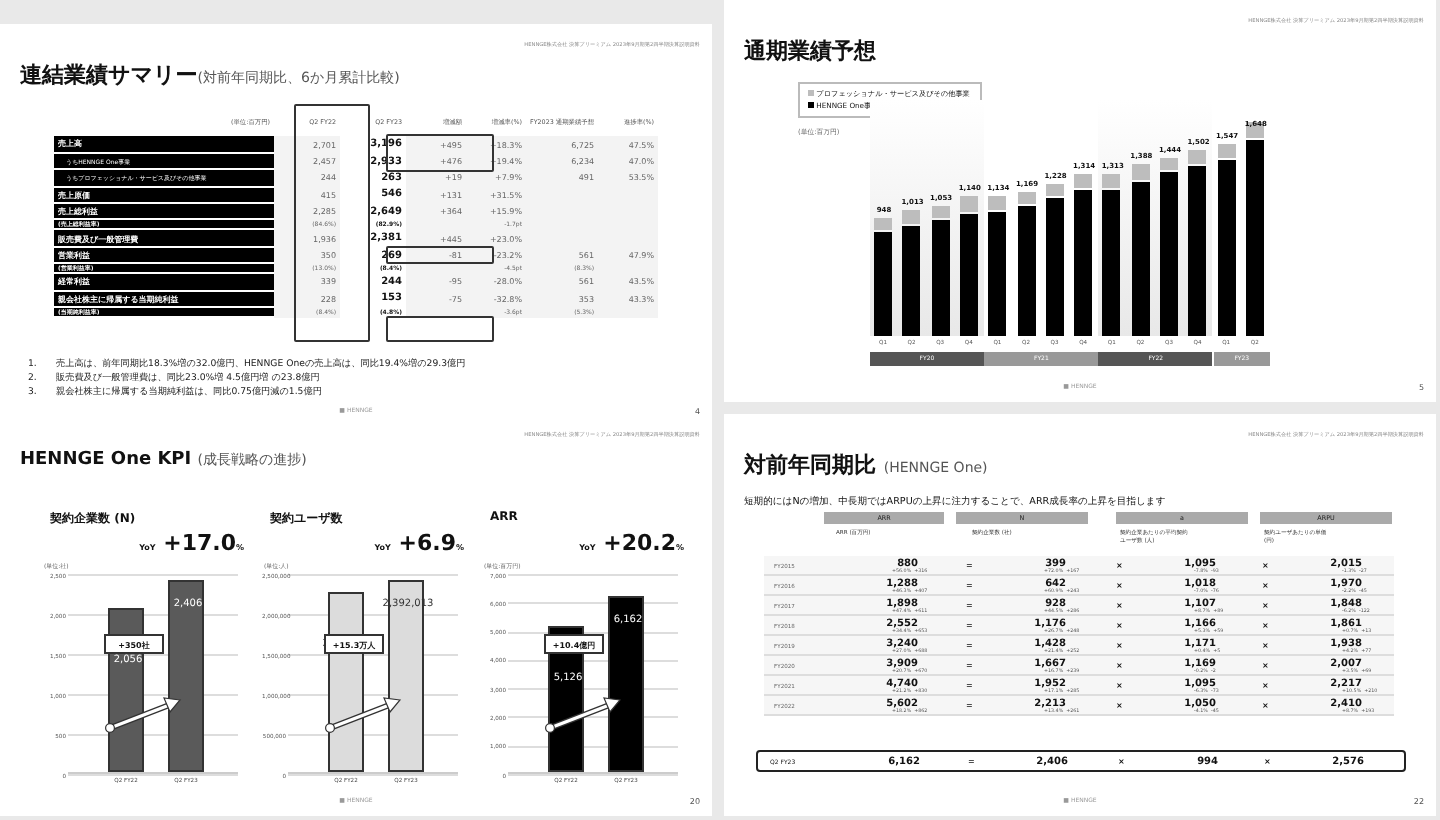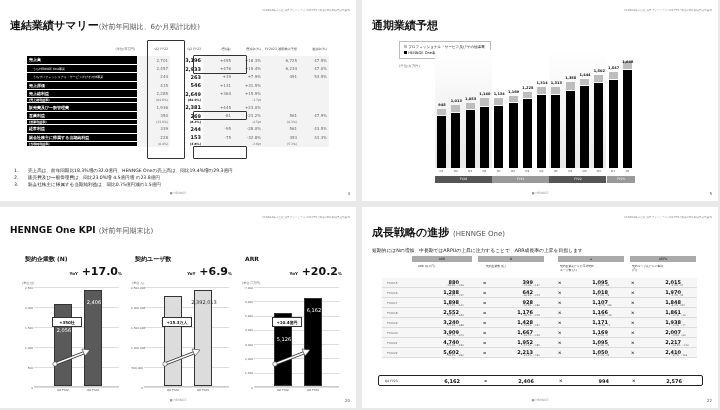--- a/index.html
+++ b/index.html
@@ -1,18 +1,18 @@
 <!DOCTYPE html>
 <html><head>
 <meta charset="utf-8">
 <style>
 *{box-sizing:border-box;margin:0;padding:0}
 body{width:720px;height:410px;background:#e9e9e9;font-family:"DejaVu Sans",sans-serif;position:relative;overflow:hidden;color:#111}
 .slide{position:absolute;width:356px;height:201px;background:#fff;overflow:hidden}
-#s1{left:0;top:0}#s2{left:362px;top:0}#s3{left:0;top:207px}#s4{left:362px;top:207px}
+#s1{left:0;top:12px}#s2{left:362px;top:0}#s3{left:0;top:207px}#s4{left:362px;top:207px}
 .hdr{position:absolute;right:6px;top:8px;font-size:2.6px;color:#888;white-space:nowrap}
 .title{position:absolute;left:10px;top:18px;font-size:11px;font-weight:bold;white-space:nowrap}
 .title .sub{font-size:7px;font-weight:normal;color:#555}
 .pnum{position:absolute;right:6px;bottom:5px;font-size:4px;color:#555}
 .logo{position:absolute;left:50%;bottom:6px;font-size:3px;color:#999;transform:translateX(-50%)}
 
 .t1{position:absolute;left:27px;top:42px;font-size:4px;border-collapse:collapse}
 .t1 td{height:8.4px;padding:0 2px;white-space:nowrap}
 .t1 .lbl{background:#000;color:#fff;width:110px;font-weight:bold;border-bottom:1px solid #fff}
 .t1 .lbl.indent{padding-left:6px;font-weight:normal}
@@ -301,21 +301,21 @@
       <div class="fy" style="left:57.2px;width:57px;background:#999">FY21</div>
       <div class="fy" style="left:114.4px;width:57px;background:#555">FY22</div>
       <div class="fy" style="left:171.60000000000002px;width:28.6px;background:#999">FY23</div>
     </div>
   <div class="logo">■ HENNGE</div>
   <div class="pnum">5</div>
 </div>
 
 <div class="slide" id="s3">
   <div class="hdr">HENNGE株式会社 決算プリーミアム 2023年9月期第2四半期決算説明資料</div>
-  <div class="title" style="font-size:9px"><span>HENNGE One KPI</span> <span class="sub">(対前年同期末比)</span></div>
+  <div class="title" style="font-size:9px"><span>HENNGE One KPI</span> <span class="sub">(成長戦略の進捗)</span></div>
   <div id="kpis">
       <div class="kpi" style="left:22px">
         <div class="kt">契約企業数 (N)</div>
         <div class="yoy"><small>YoY</small> +17.0<small>%</small></div>
         <div class="ku">(単位:社)</div>
         <div class="plot">
           <div class="grid" style="top:0px"></div>
           <div class="tick" style="top:-1.5px">2,500</div>
           <div class="grid" style="top:20px"></div>
           <div class="tick" style="top:18.5px">2,000</div>
@@ -416,21 +416,21 @@
           </svg>
         </div>
       </div>
     </div>
   <div class="logo">■ HENNGE</div>
   <div class="pnum">20</div>
 </div>
 
 <div class="slide" id="s4">
   <div class="hdr">HENNGE株式会社 決算プリーミアム 2023年9月期第2四半期決算説明資料</div>
-  <div class="title"><span>成長戦略の進捗</span> <span class="sub">(HENNGE One)</span></div>
+  <div class="title"><span>対前年同期比</span> <span class="sub">(HENNGE One)</span></div>
   <div class="lead">短期的にはNの増加、中長期ではARPUの上昇に注力することで、ARR成長率の上昇を目指します</div>
   <div class="gh" style="left:50px;width:60px">ARR</div>
   <div class="gh" style="left:116px;width:66px">N</div>
   <div class="gh" style="left:196px;width:66px">a</div>
   <div class="gh" style="left:268px;width:66px">ARPU</div>
   <div class="colh" style="left:56px">ARR (百万円)</div>
   <div class="colh" style="left:124px">契約企業数 (社)</div>
   <div class="colh" style="left:198px;width:36px;white-space:normal">契約企業あたりの平均契約ユーザ数 (人)</div>
   <div class="colh" style="left:270px;width:34px;white-space:normal">契約ユーザあたりの単価 (円)</div>
   <div class="rows" id="rows">

